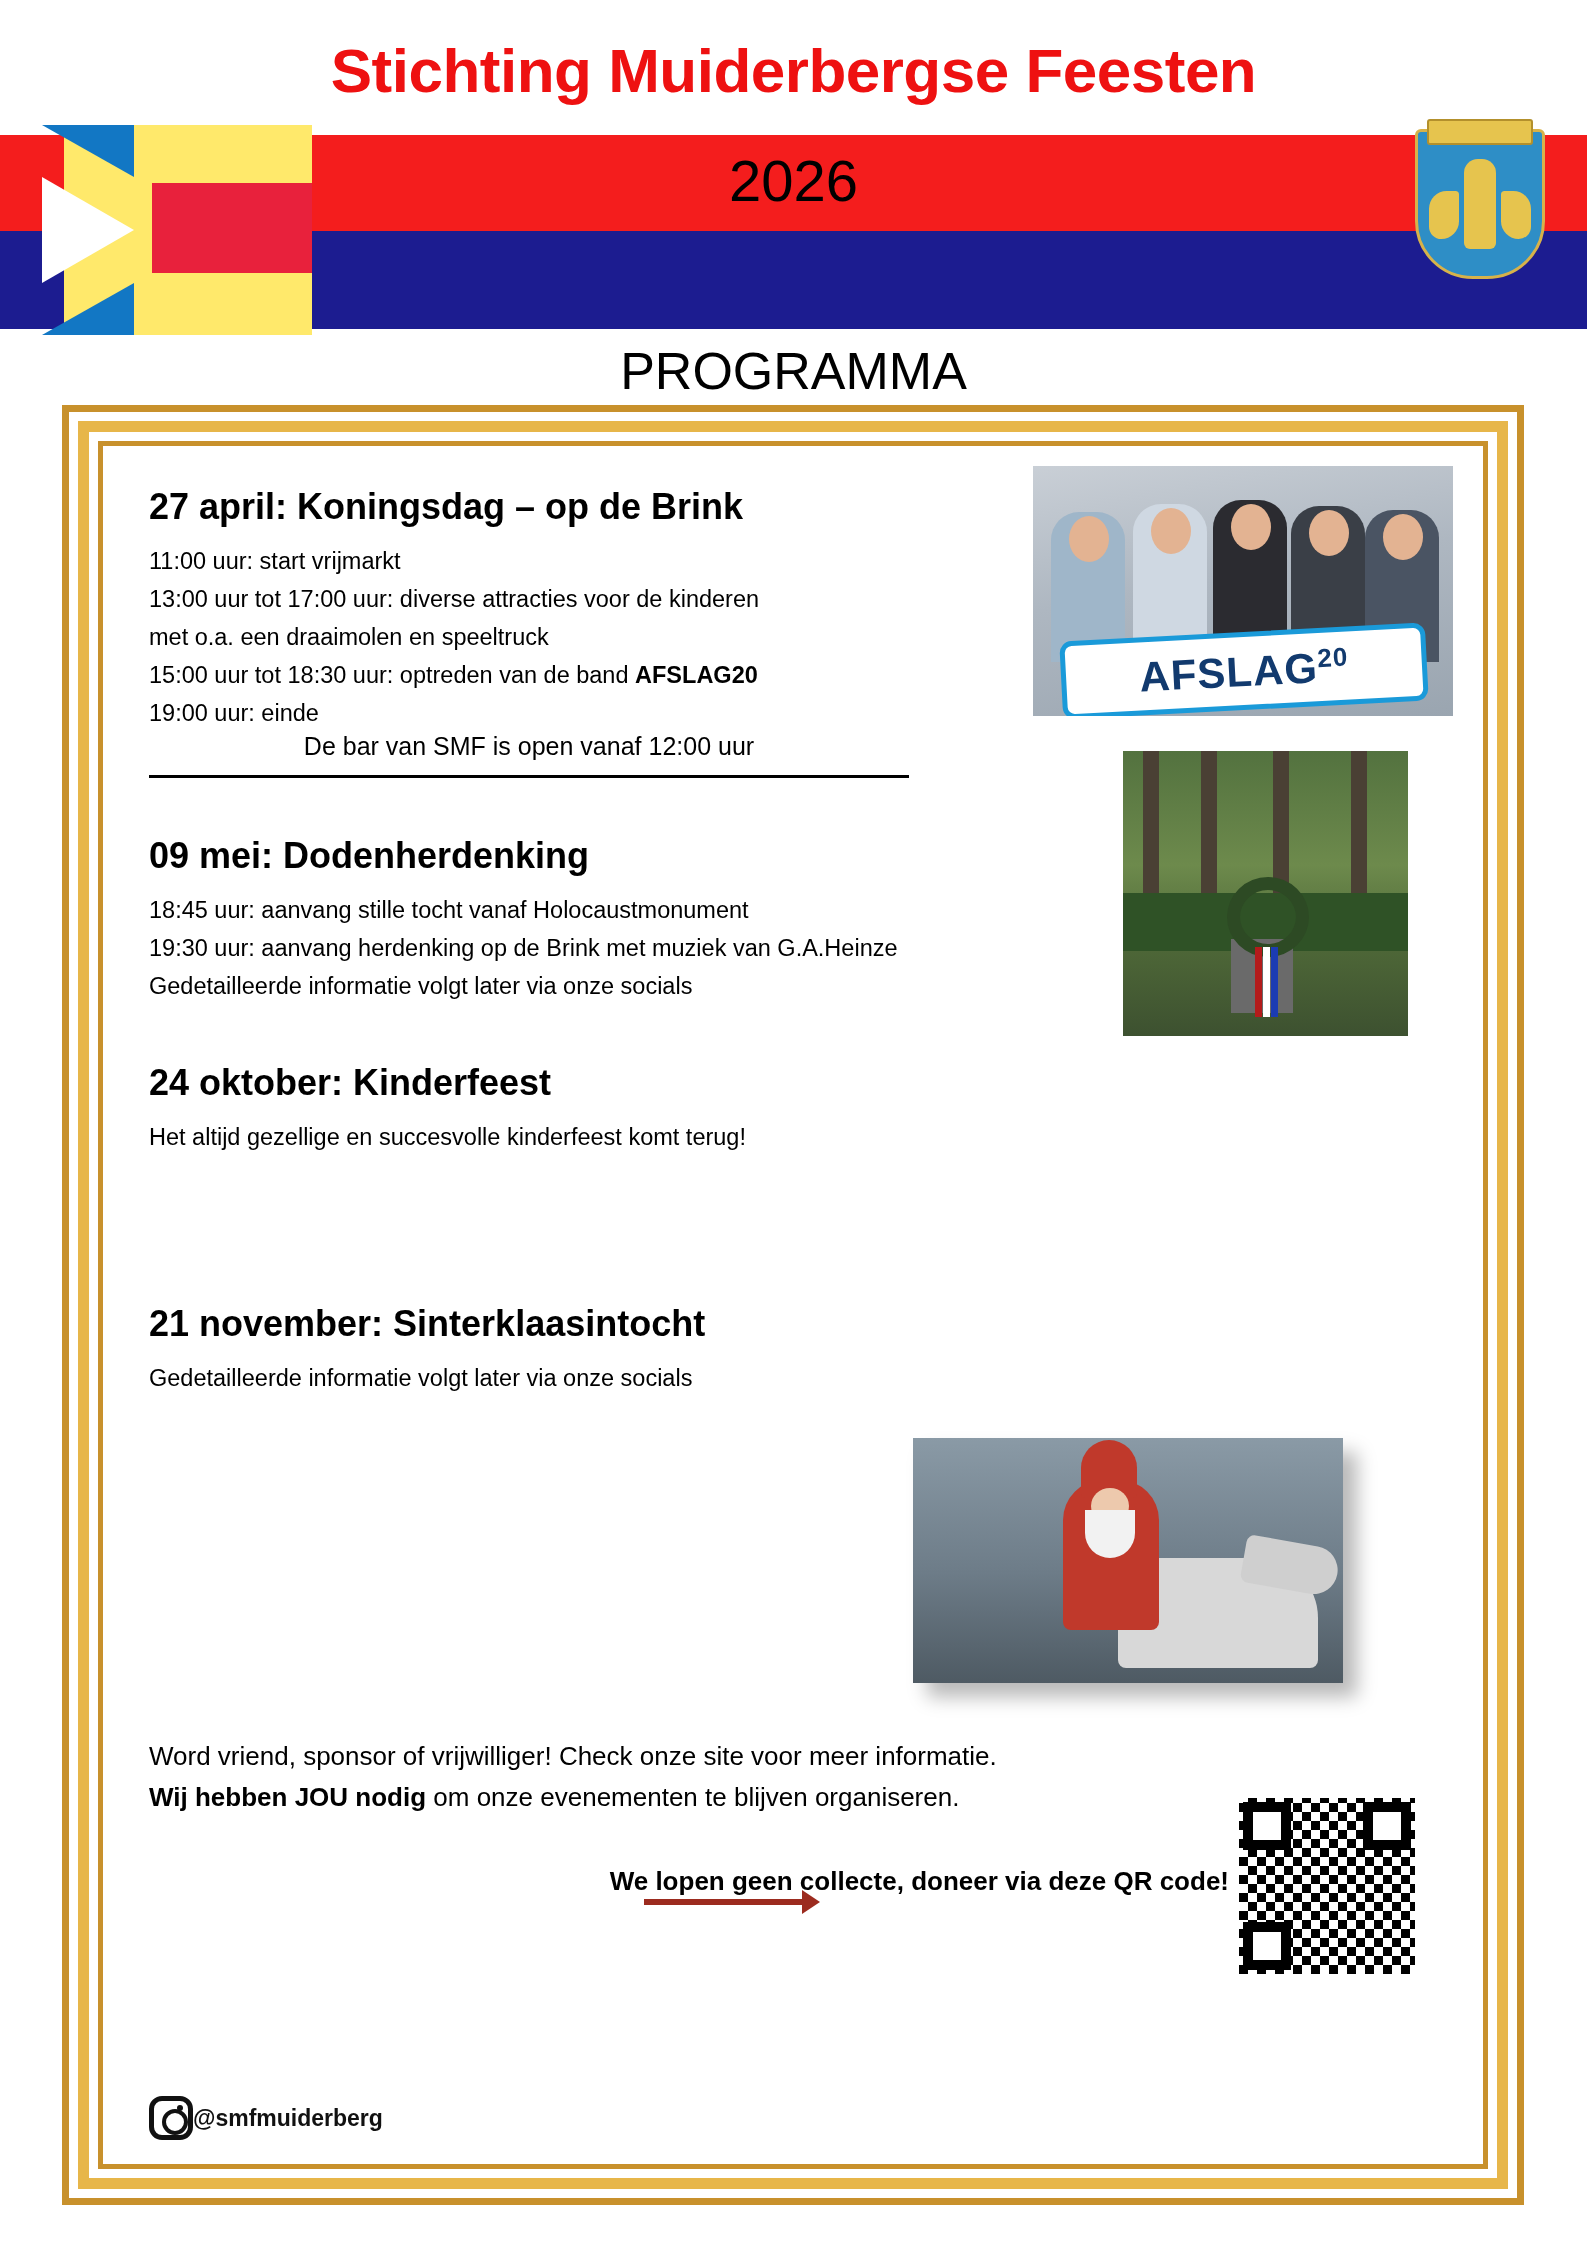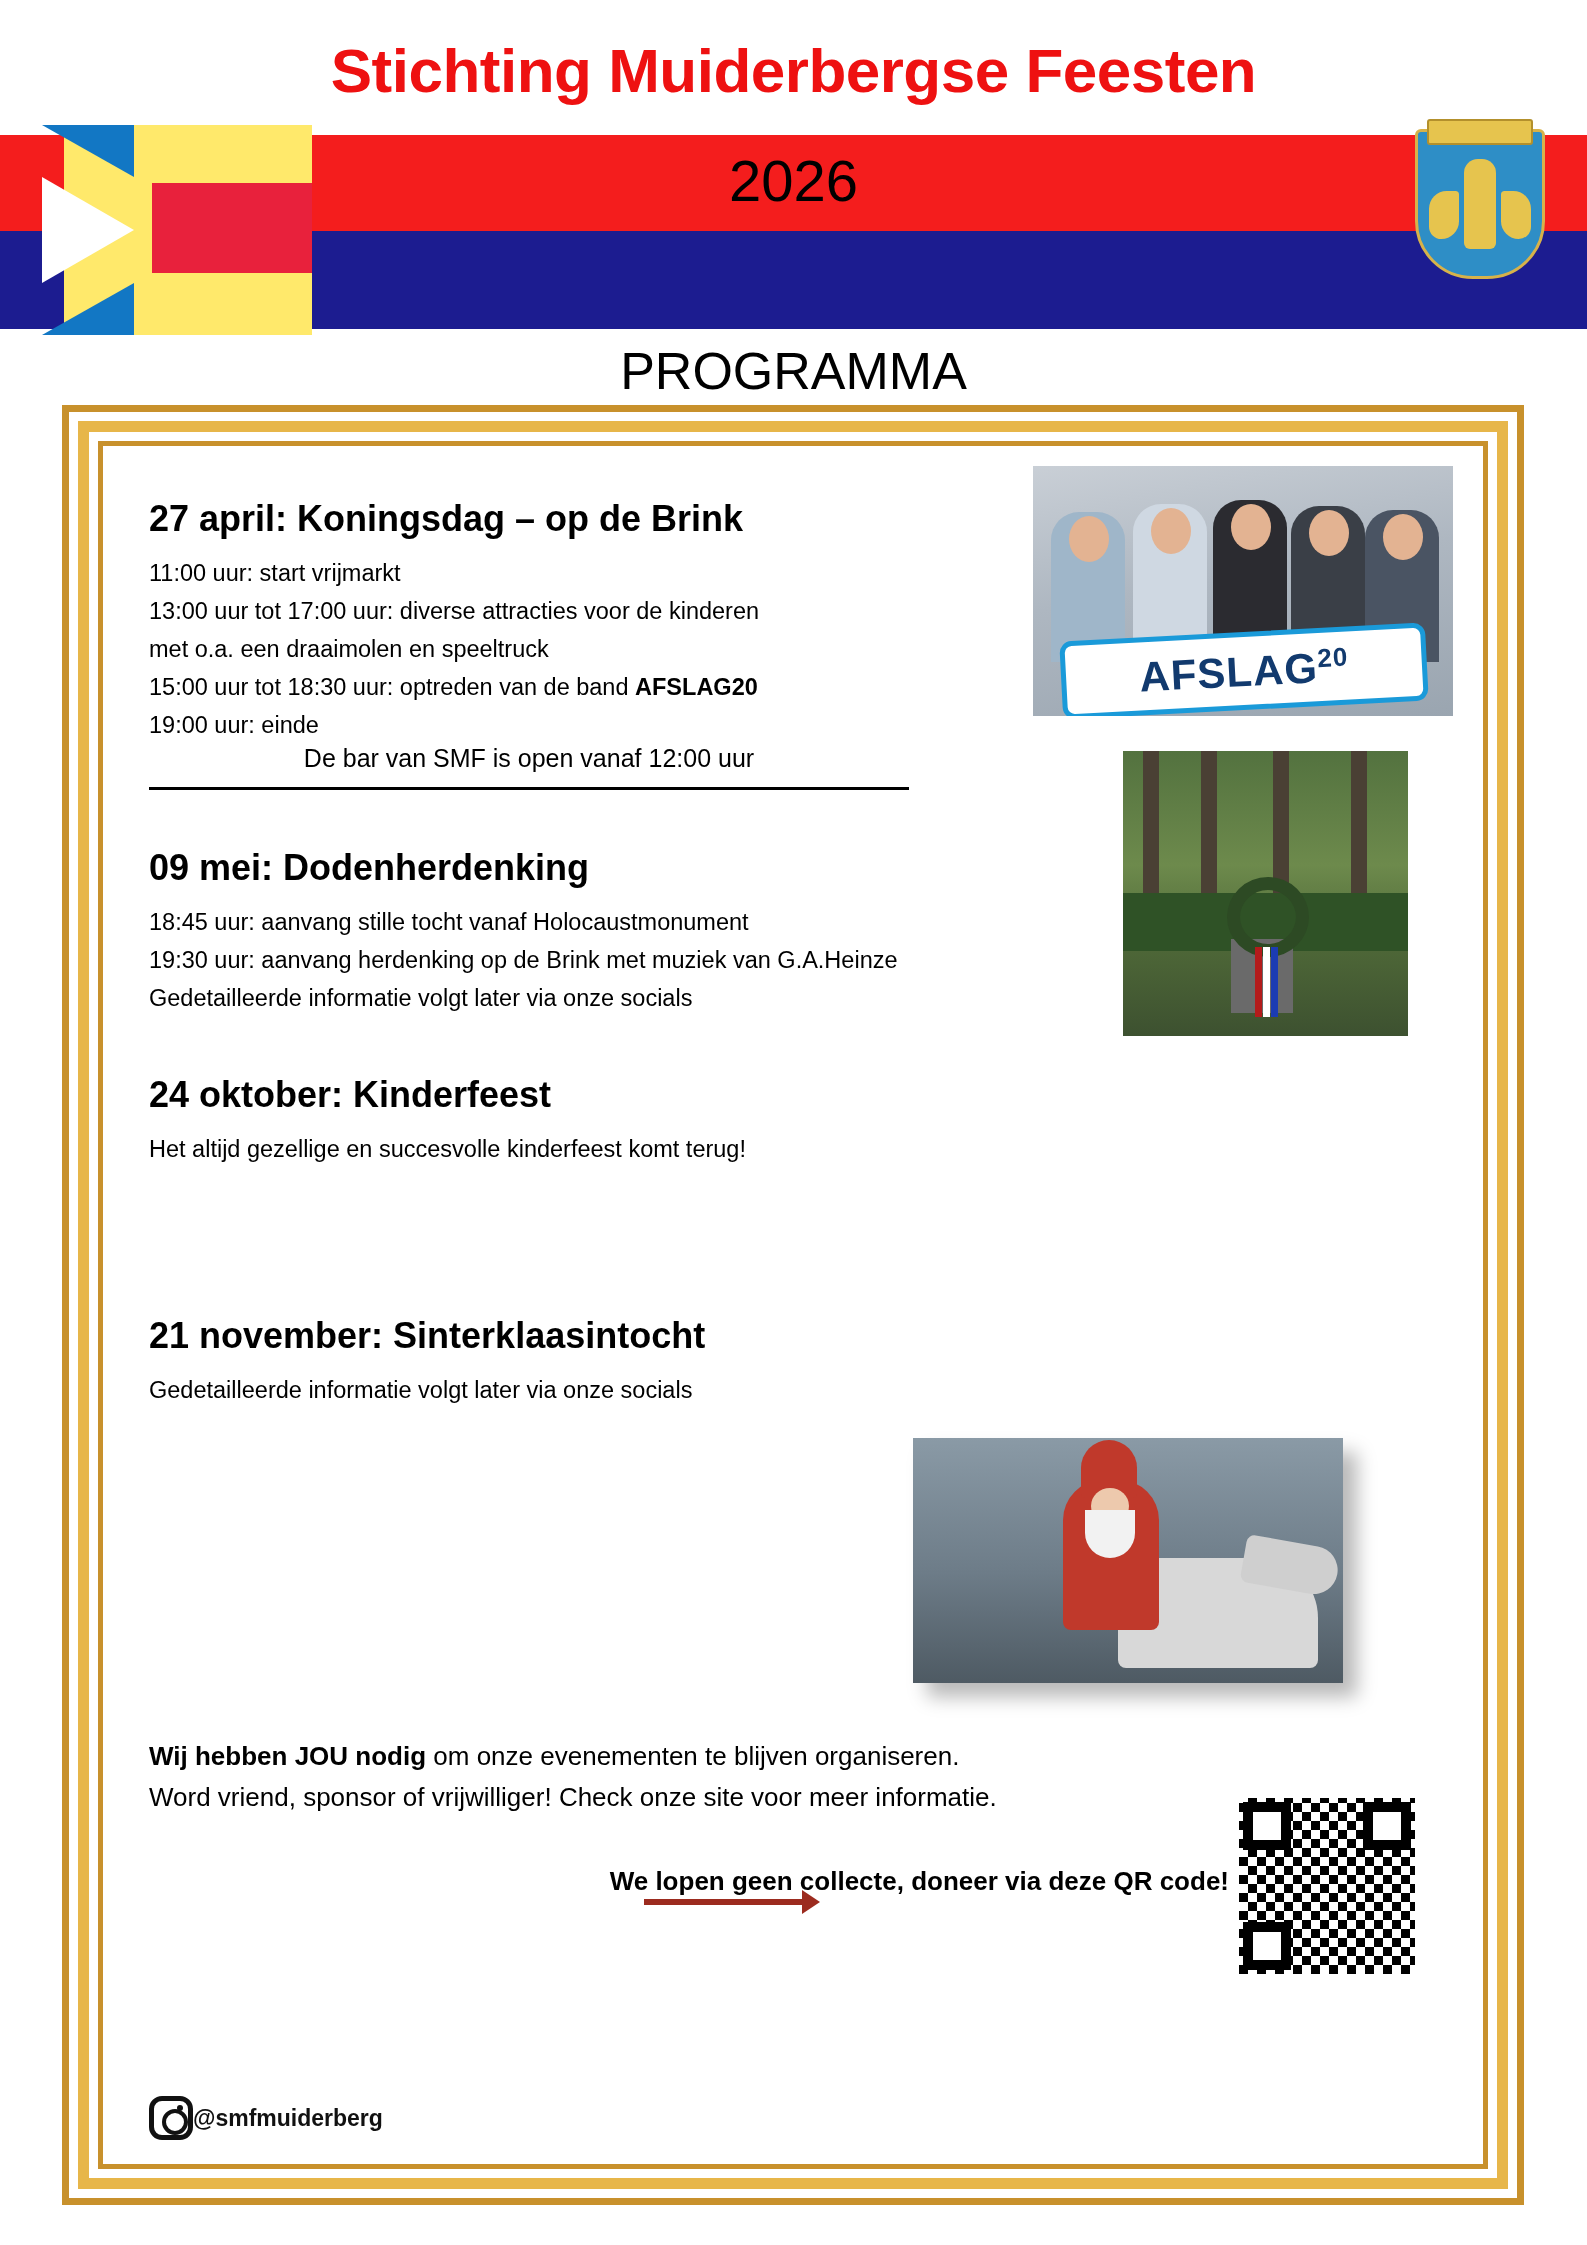--- a/index.html
+++ b/index.html
@@ -172,21 +172,21 @@
     position: absolute;
     inset: 0;
     padding: 38px 46px;
   }
 
   
   .event-head {
     font-size: 36px;
     font-weight: bold;
     color: #000;
-    margin: 16px 0 14px 0;
+    margin: 4px 0 14px 0;
   }
   .event-line {
     font-size: 23.5px;
     color: #000;
     line-height: 1.62;
     white-space: nowrap;
   }
   .event-line b { font-weight: bold; }
 
   .bar-note {
@@ -523,24 +523,24 @@
     <div class="photo photo-sint">
       <div class="horse"></div>
       <div class="horse-head"></div>
       <div class="sint-body"></div>
       <div class="sint-mitre"></div>
       <div class="sint-face"></div>
       <div class="sint-beard"></div>
     </div>
 
     <div class="footer">
+      <div class="footer-line">Word vriend, sponsor of vrijwilliger! Check onze site voor meer informatie.</div>
       <div class="footer-line">
         <b>Wij hebben JOU nodig</b><span> om onze evenementen te blijven organiseren.</span>
       </div>
-      <div class="footer-line">Word vriend, sponsor of vrijwilliger! Check onze site voor meer informatie.</div>
       <div class="donate-line">We lopen geen collecte, doneer via deze QR code!</div>
       <div class="arrow"></div>
       <div class="qr">
         <div class="finder f1"></div>
         <div class="finder f2"></div>
         <div class="finder f3"></div>
       </div>
     </div>
 
     <div class="insta">

